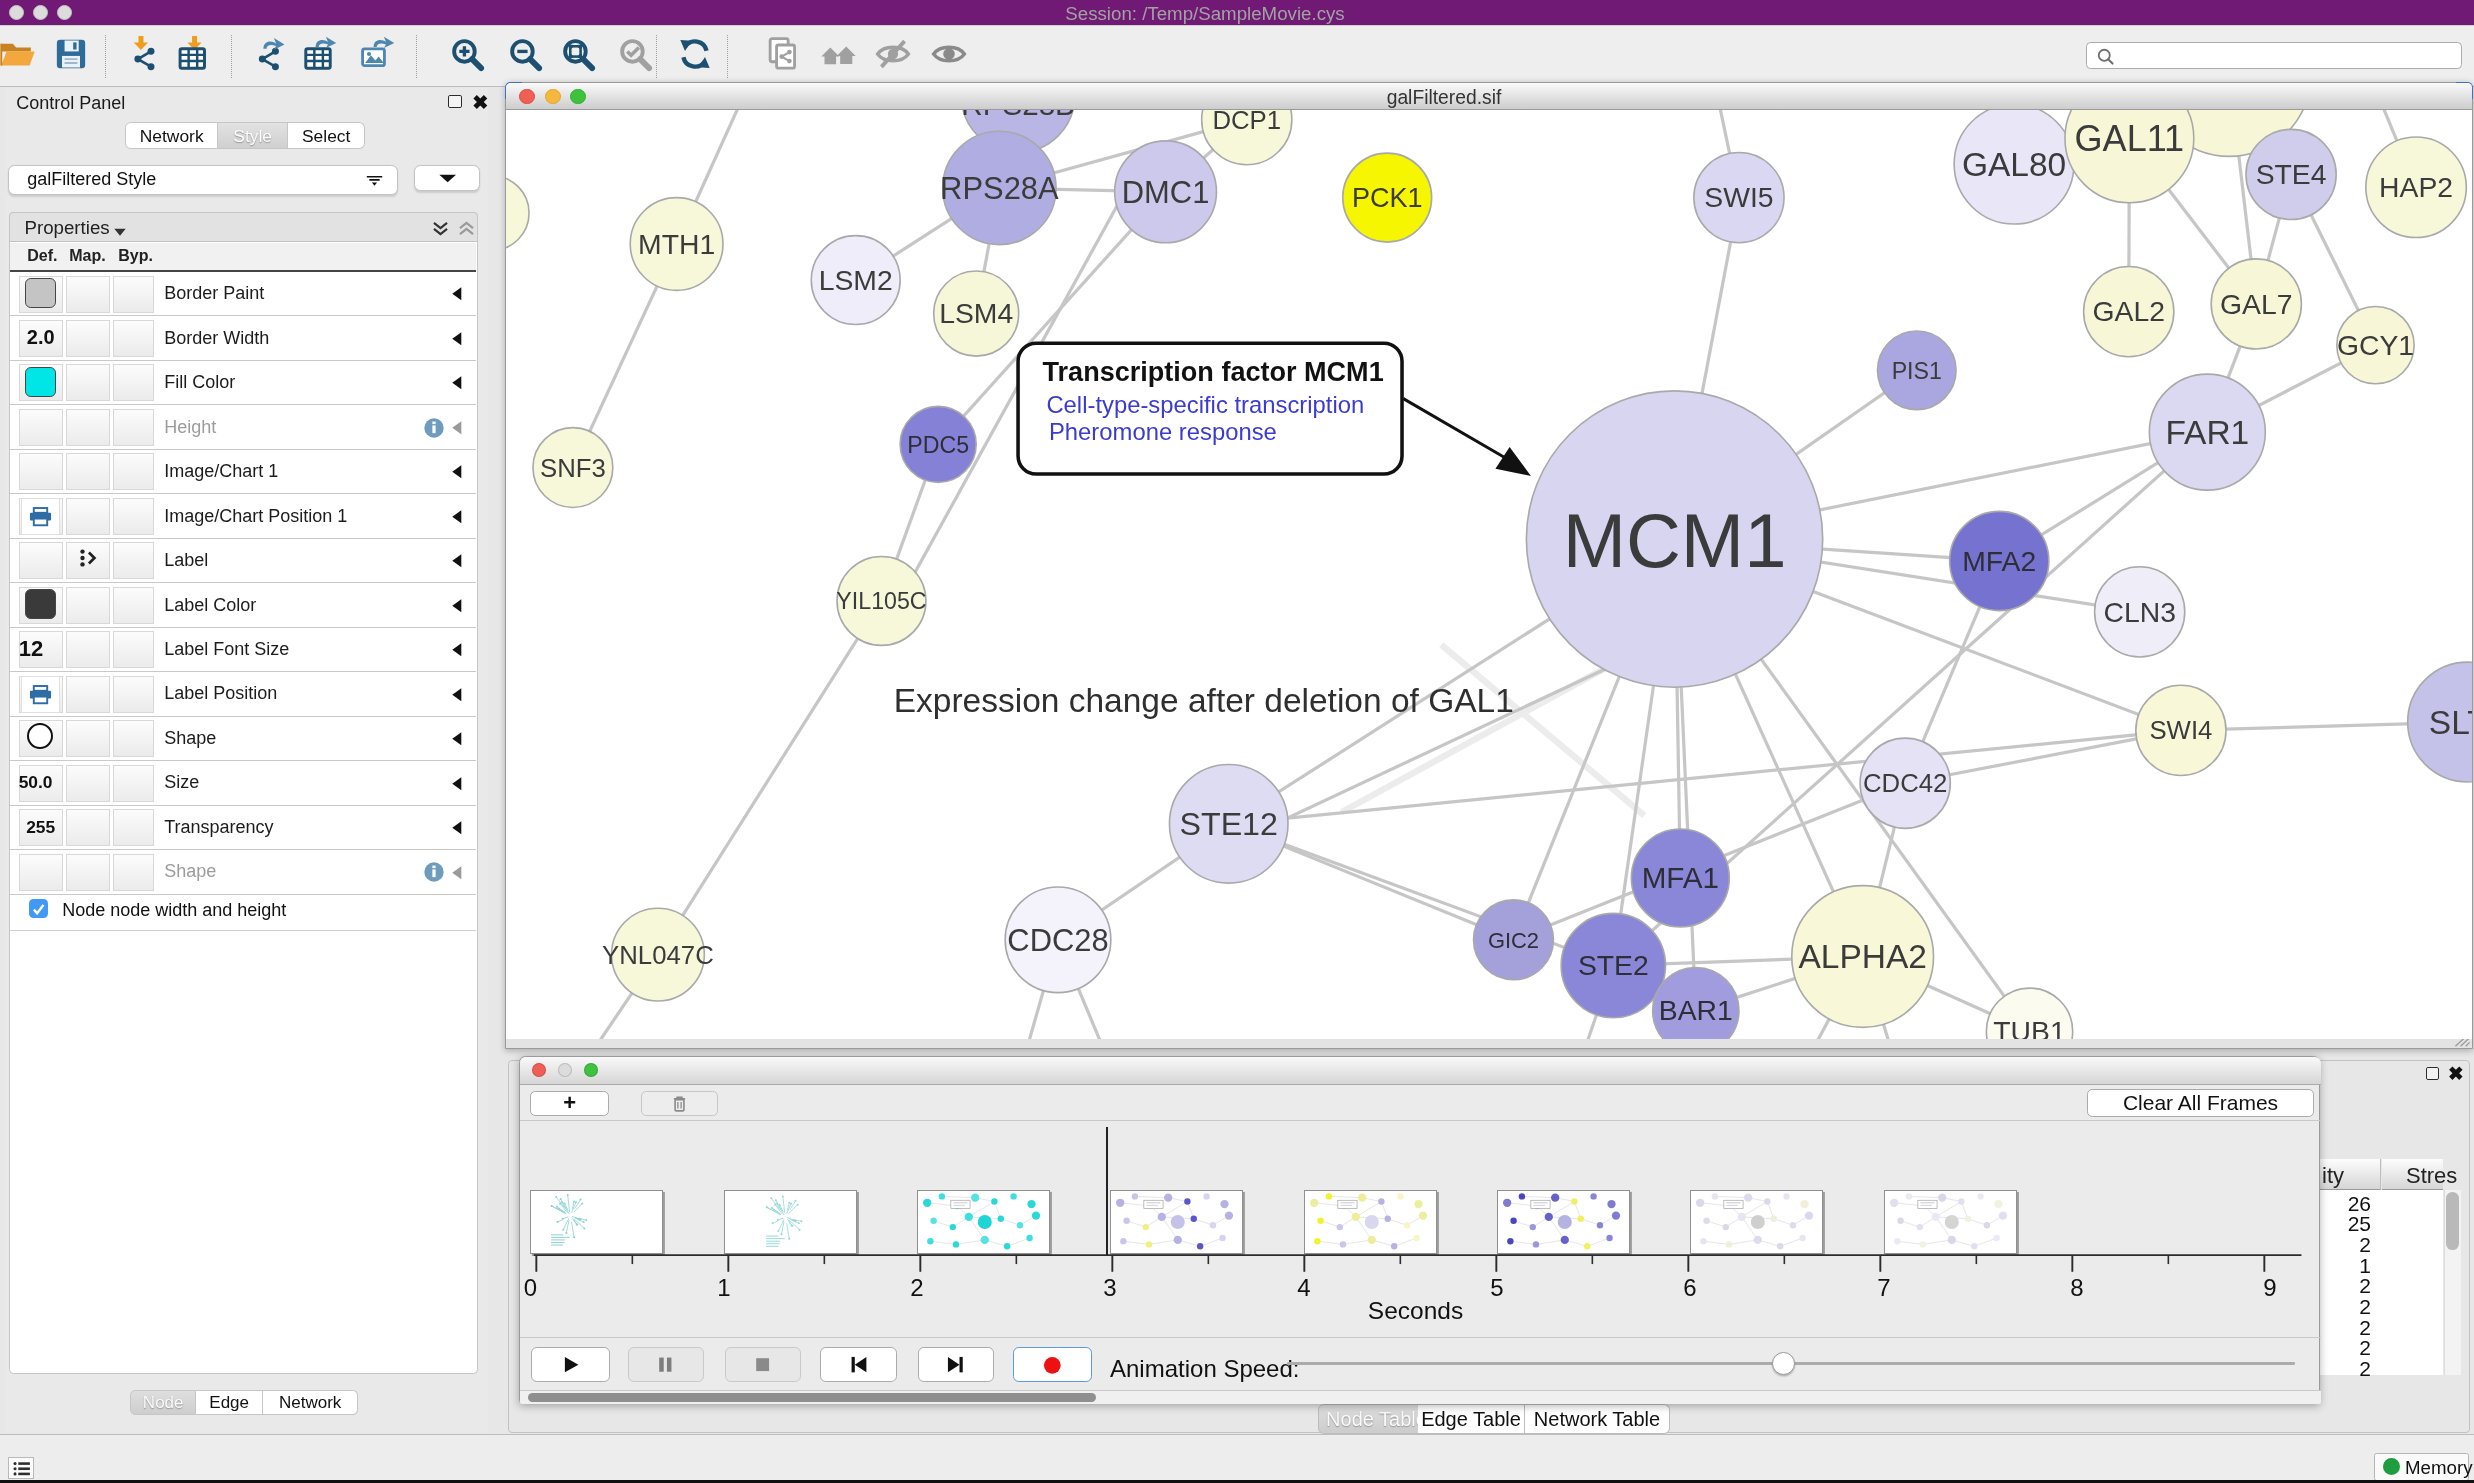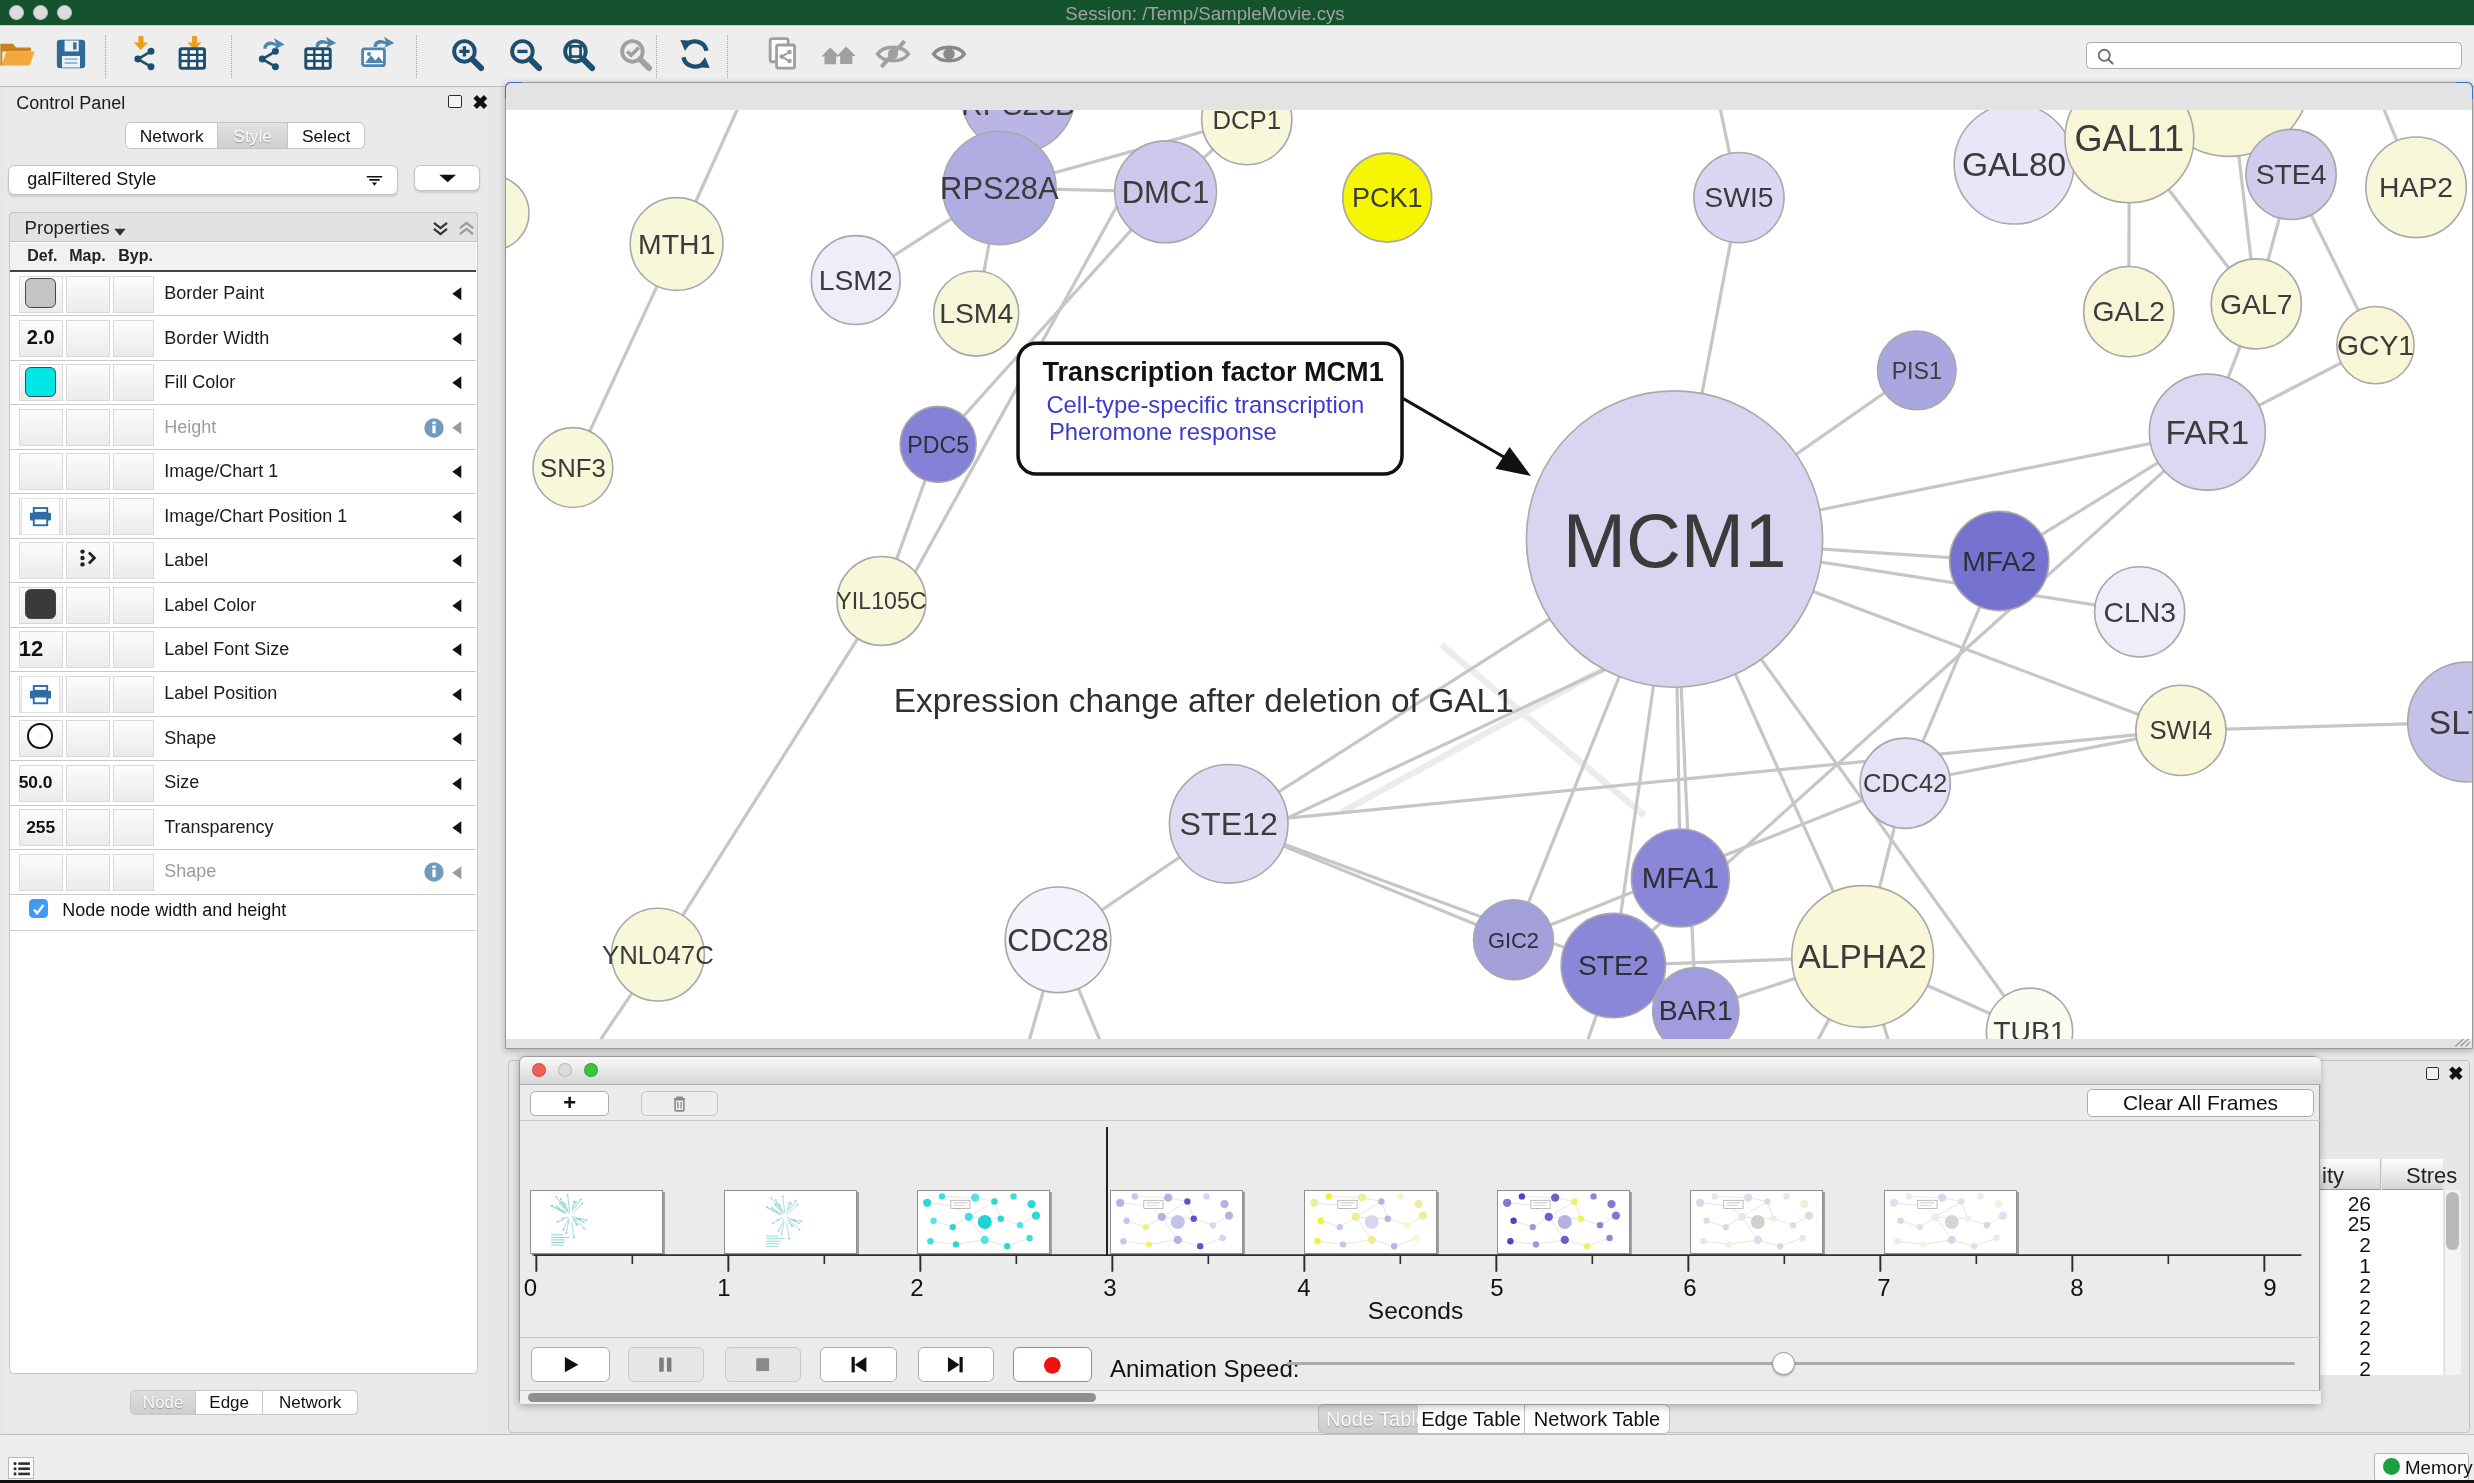--- a/index.html
+++ b/index.html
@@ -1,20 +1,20 @@
 <!DOCTYPE html>
 <html style="font-size:10.3px"><head>
 <meta charset="utf-8">
 <style>
 * { margin:0; padding:0; box-sizing:border-box; }
 html,body { width:2475px; height:1484px; overflow:hidden; background:#e7e7e7;
   font-family:"Liberation Sans", sans-serif; }
 .abs { position:absolute; }
 #titlebar { position:absolute; left:0; top:0; width:2475px; height:26px;
-  background:#14532d; border-bottom:0.6px solid #cfcfcf; }
+  background:#701a75; border-bottom:0.6px solid #cfcfcf; }
 .tdot { position:absolute; top:5.2px; width:15px; height:15px; border-radius:50%;
   background:#dcdcdc; border:0.6px solid #c2c2c2; }
 #titletext { position:absolute; top:3.2px; left:1063px; width:284px; text-align:center;
   font-size:18.7px; color:#a2a2a2; }
 #toolbar { position:absolute; left:0; top:26.4px; width:2475px; height:61px;
   background:#eeeeee; border-bottom:0.6px solid #bdbdbd; }
 .tsep { position:absolute; top:9px; height:43px; width:0;
   border-left:1.3px dotted #9f9f9f; }
 #searchbox { position:absolute; left:2086px; top:16px; width:376px; height:26.4px;
   background:#ffffff; border:1.3px solid #ababab; border-radius:4.5px; }
@@ -178,20 +178,26 @@
     <div id="searchbox">
       <svg class="abs" style="left:9px;top:3.2px" width="19.3" height="19.3" viewBox="0 0 28 28">
         <circle cx="12" cy="12" r="8" fill="none" stroke="#6e6e6e" stroke-width="2.6"></circle>
         <path d="M18 18 L24 24" stroke="#6e6e6e" stroke-width="3" stroke-linecap="round"></path>
       </svg>
     </div>
   </div>
 <div id="netwin">
   <div class="abs" style="left:-0.6px;top:-1.3px;width:17px;height:17px;border-top:1.9px solid #3d6fd0;border-left:1.9px solid #3d6fd0;border-radius:5.8px 0 0 0;"></div>
     <div class="abs" style="right:-0.6px;top:-1.3px;width:17px;height:17px;border-top:1.9px solid #3d6fd0;border-right:1.9px solid #3d6fd0;border-radius:0 5.8px 0 0;"></div>
+    <div id="nettitle">
+    <div class="wdot" style="left:13px;background:#f05f56;border:0.6px solid #dd4a42;"></div>
+    <div class="wdot" style="left:39px;background:#f6b73e;border:0.6px solid #e6a42c;"></div>
+    <div class="wdot" style="left:64px;background:#3ec23e;border:0.6px solid #2fae31;"></div>
+    <div id="nettitletext">galFiltered.sif</div>
+  </div>
   <svg class="abs" style="left:1948px;top:949px" width="17" height="15.5" viewBox="0 0 26 24">
       <path d="M2 22 L24 2 M10 22 L24 9 M18 22 L24 16" stroke="#9a9a9a" stroke-width="2"></path>
     </svg>
 <div id="netcanvas">
 <svg width="1966" height="929" viewBox="784 170 3050 1442">
 <rect x="784" y="170" width="3050" height="1442" fill="#ffffff"></rect>
 <line x1="2080" y1="1260" x2="2620" y2="965" stroke="#ececec" stroke-width="10"></line>
 <line x1="2235" y1="1000" x2="2550" y2="1265" stroke="#ececec" stroke-width="10"></line>
 <line x1="1048" y1="378" x2="1205" y2="30" stroke="#c6c6c6" stroke-width="5"></line>
 <line x1="1048" y1="378" x2="887" y2="725" stroke="#c6c6c6" stroke-width="5"></line>

